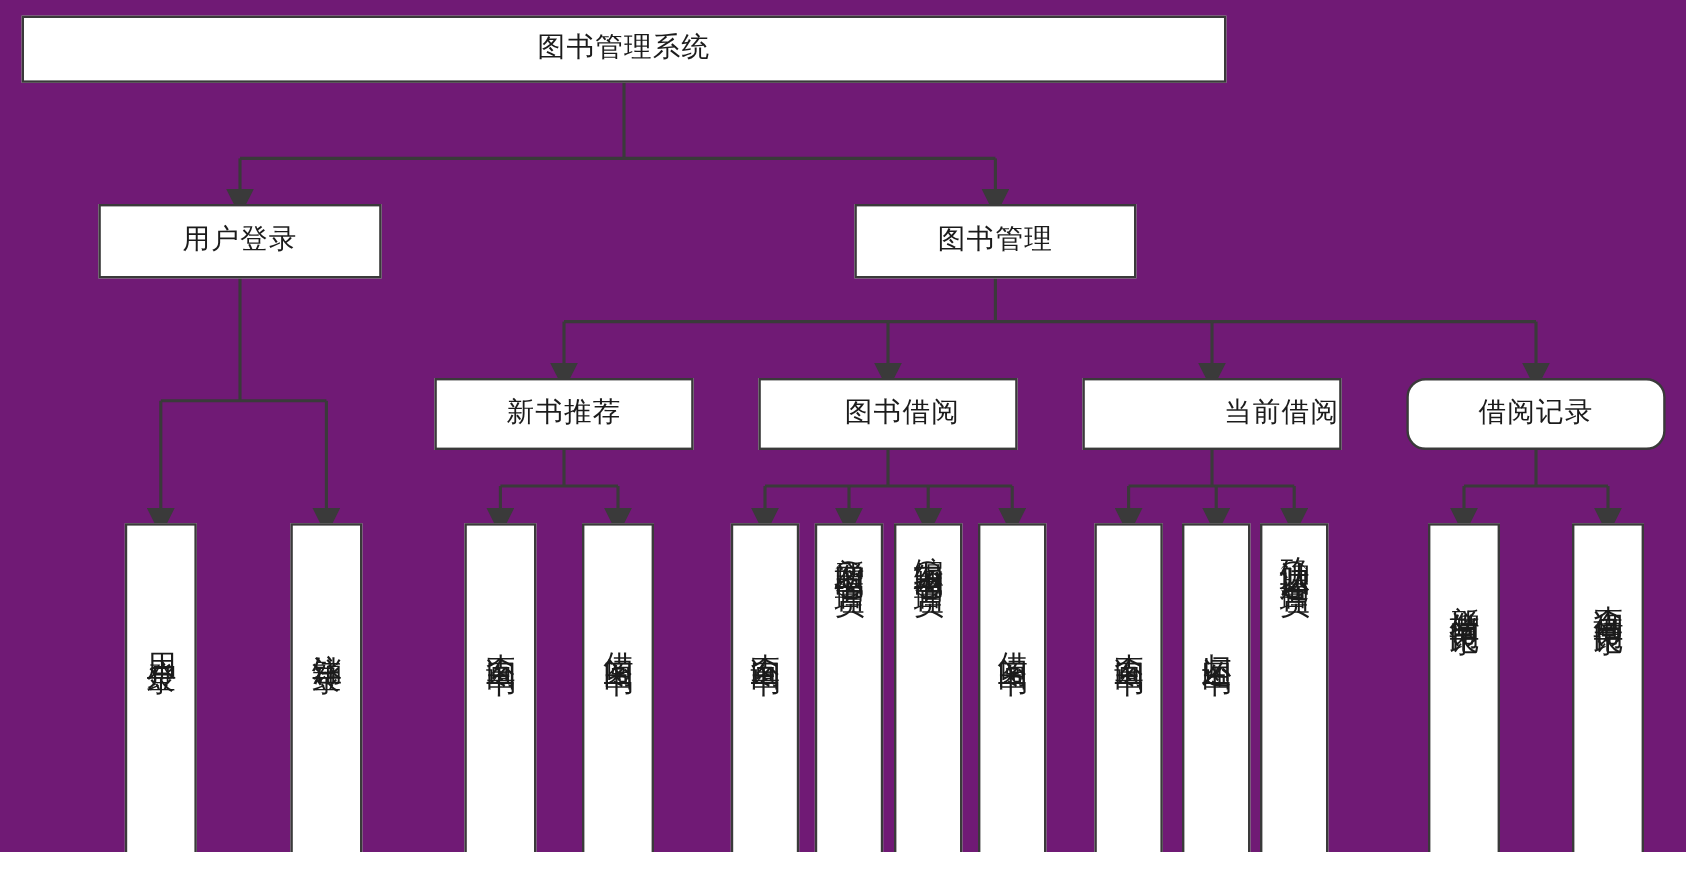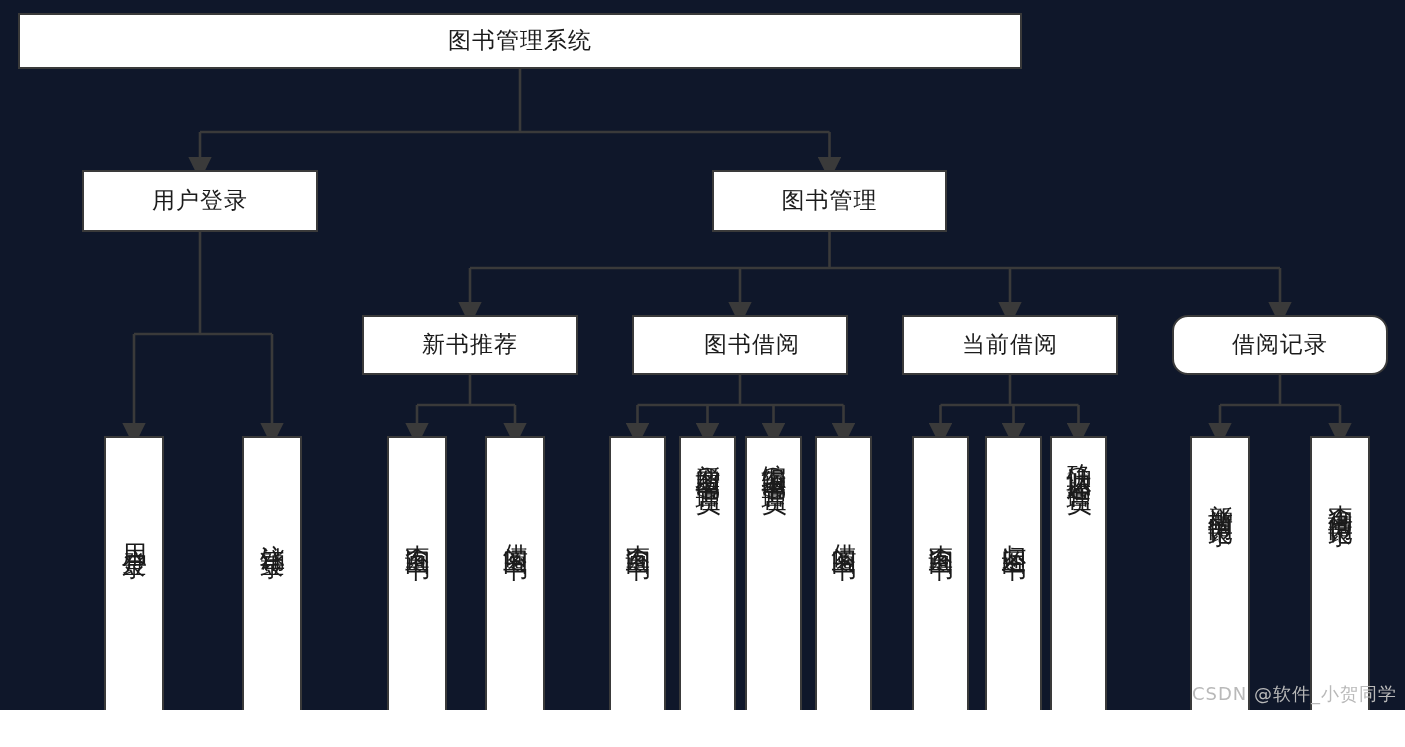--- a/index.html
+++ b/index.html
@@ -7,21 +7,21 @@
     padding: 0;
     background: #ffffff;
   }
   body {
     font-family: "DejaVu Sans", "Liberation Sans", sans-serif;
   }
   #canvas {
     position: relative;
     width: 1405px;
     height: 710px;
-    background: #0f172a;
+    background: #701a75;
     overflow: hidden;
   }
   svg#edges {
     position: absolute;
     left: 0;
     top: 0;
     width: 1405px;
     height: 747px;
     pointer-events: none;
   }
@@ -128,21 +128,21 @@
       </div>
       <div class="node horiz" style="left: 712px; top: 170px; width: 235px; height: 62px; align-items: center;">
         <span class="label">图书管理</span>
       </div>
       <div class="node horiz" style="left: 362px; top: 315px; width: 216px; height: 60px;">
         <span class="label">新书推荐</span>
       </div>
       <div class="node horiz" style="left: 632px; top: 315px; width: 216px; height: 60px; padding-left: 24px;">
         <span class="label">图书借阅</span>
       </div>
-      <div class="node horiz" style="left: 902px; top: 315px; width: 216px; height: 60px;">
+      <div class="node horiz" style="left: 902px; top: 315px; width: 216px; height: 60px; justify-content: flex-end;">
         <span class="label">当前借阅</span>
       </div>
       <div class="node horiz" style="left: 1172px; top: 315px; width: 216px; height: 60px; border-radius: 16px;">
         <span class="label">借阅记录</span>
       </div>
       <div class="node vert" style="left: 104px; top: 436px; width: 60px; height: 296px;">
         <span class="label" style="margin-top: 86px;">用户登录</span>
       </div>
       <div class="node vert" style="left: 242px; top: 436px; width: 60px; height: 296px;">
         <span class="label" style="margin-top: 86px;">注销登录</span>
@@ -175,14 +175,13 @@
         <span class="label" style="margin-top: 6px;">确认归还（管理员）</span>
       </div>
       <div class="node vert" style="left: 1190px; top: 436px; width: 60px; height: 296px;">
         <span class="label" style="margin-top: 46px;">新增借阅记录</span>
       </div>
       <div class="node vert" style="left: 1310px; top: 436px; width: 60px; height: 296px;">
         <span class="label" style="margin-top: 46px;">查询借阅记录</span>
       </div>
     </div>
 
-  <div class="watermark">CSDN @软件_小贺同学</div>
 </div>
 
 </body></html>

